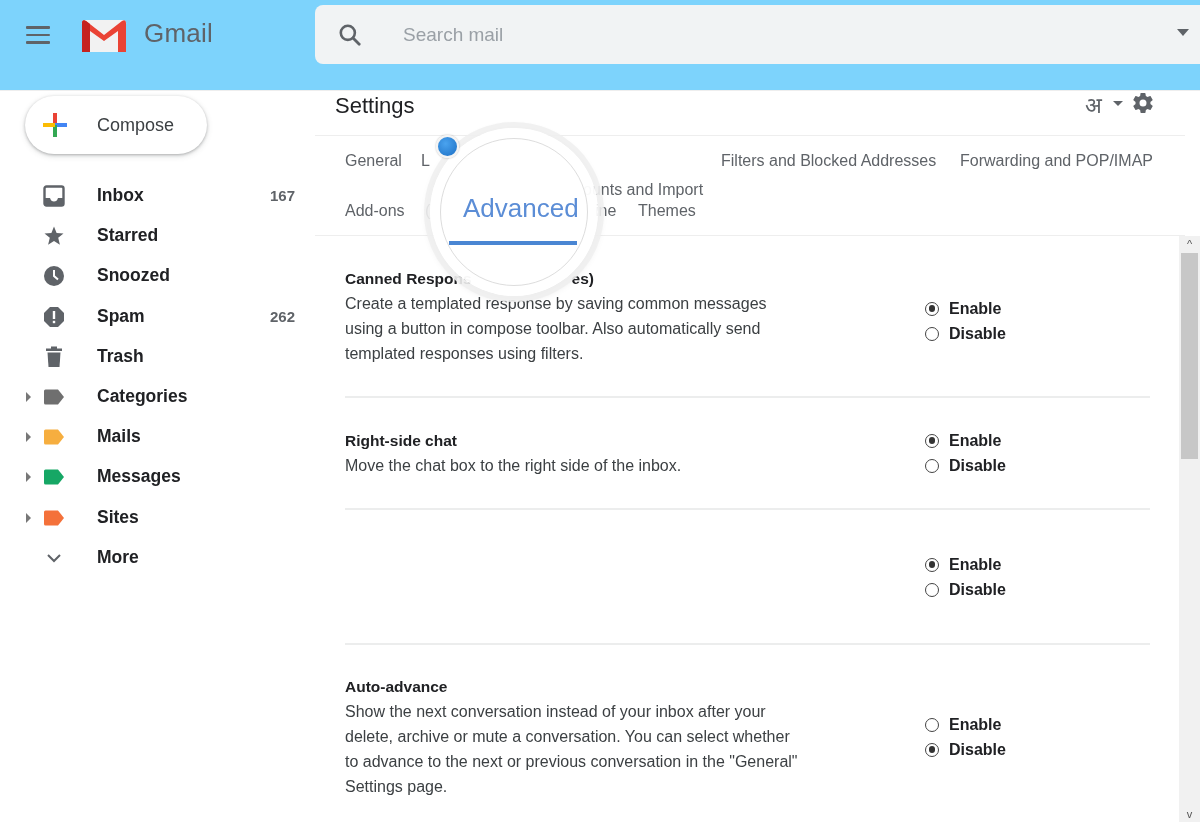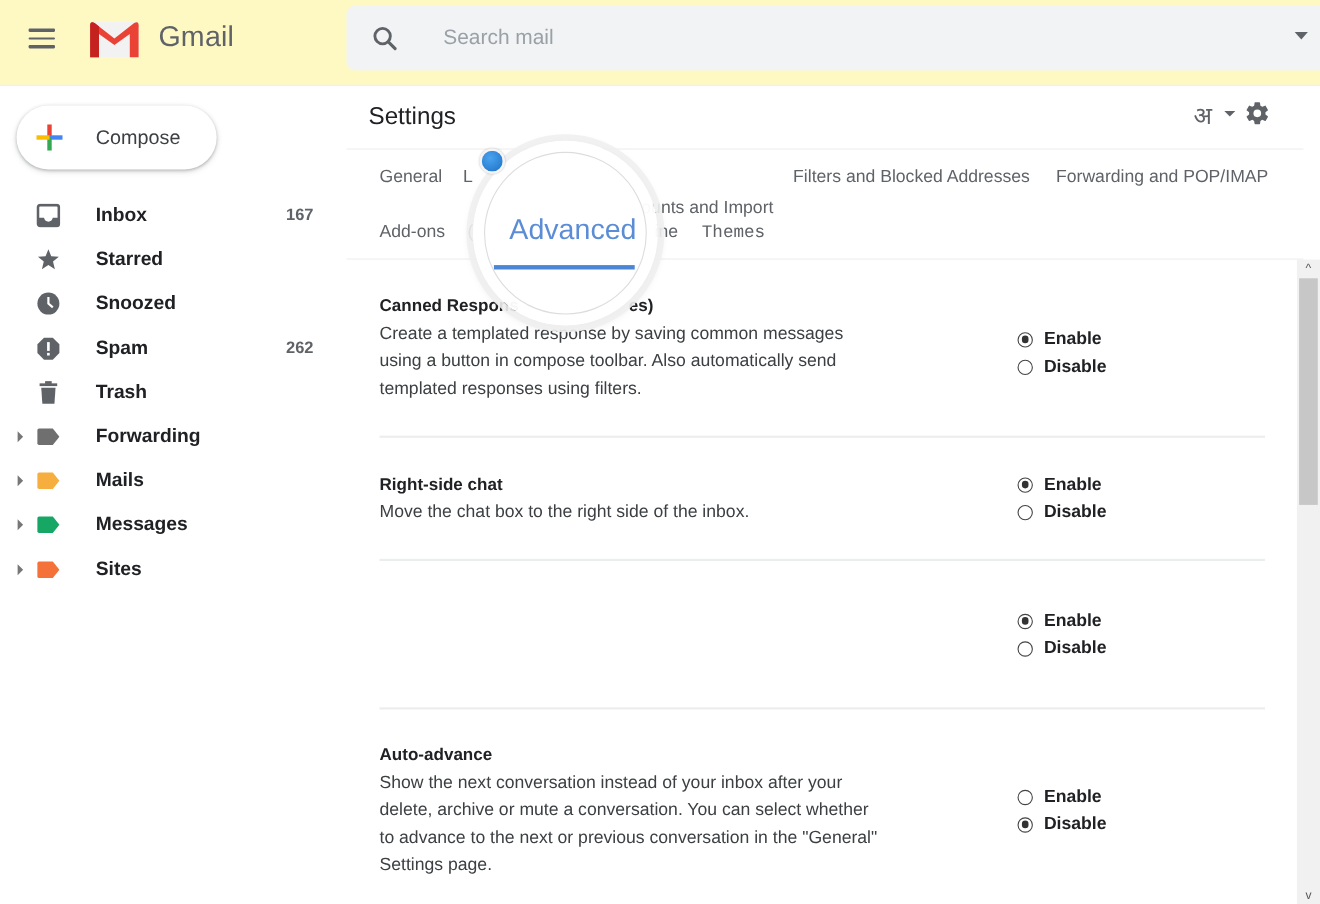--- a/index.html
+++ b/index.html
@@ -1,29 +1,29 @@
 <!DOCTYPE html>
 <html><head>
 <meta charset="utf-8">
 <style>
   * { box-sizing: border-box; margin: 0; padding: 0; }
   html, body { width: 1200px; height: 822px; overflow: hidden; background: #fff;
     font-family: "Liberation Sans", "DejaVu Sans", sans-serif; color: #202124; }
-  .topbar { position: absolute; left: 0; top: 0; width: 1200px; height: 78px; border-bottom: 1px solid #eee; background: #fef9c3; }
+  .topbar { position: absolute; left: 0; top: 0; width: 1200px; height: 91px; border-bottom: 1px solid #eee; background: #7dd3fc; }
   .hamburger { position: absolute; left: 26px; top: 26px; width: 24px; height: 20px; cursor: pointer; }
   .hamburger span { display: block; height: 2.5px; background: #5f6368; margin-bottom: 5px; border-radius: 1px; }
   .logo { position: absolute; left: 80px; top: 18px; width: 48px; height: 36px; }
   .brand { position: absolute; left: 144px; top: 18px; font-size: 26px; color: #5f6368; letter-spacing: 0.2px; }
   .search { position: absolute; left: 315px; top: 5px; width: 900px; height: 59px; background: #f1f3f4; border-radius: 8px 0 0 8px; }
   .search .sicon { position: absolute; left: 22px; top: 17px; width: 26px; height: 26px; }
   .search input { position: absolute; left: 88px; top: 12px; width: 760px; height: 36px; border: none; background: transparent; font-size: 19px; color: #5f6368; outline: none; font-family: "Liberation Sans", sans-serif; }
   .search input::placeholder { color: #9aa0a6; }
   .search .sdrop { position: absolute; left: 862px; top: 24px; width: 0; height: 0; border-left: 6px solid transparent; border-right: 6px solid transparent; border-top: 7px solid #5f6368; }
 
-  .sidebar { position: absolute; left: 8px; top: 75px; width: 300px; height: 573px; }
+  .sidebar { position: absolute; left: 18px; top: 75px; width: 300px; height: 573px; }
   .compose { position: absolute; left: 7px; top: 21px; width: 182px; height: 58px; border-radius: 29px; background: #fff;
     box-shadow: 0 1px 3px rgba(60,64,67,0.35), 0 2px 6px rgba(60,64,67,0.15); cursor: pointer; }
   .compose .plus { position: absolute; left: 18px; top: 17px; width: 24px; height: 24px; }
   .compose .clabel { position: absolute; left: 72px; top: 19px; font-size: 18px; color: #3c4043; }
   .nav { position: absolute; left: 0; top: 101px; width: 300px; }
   .nav-item { position: relative; height: 40.2px; cursor: pointer; }
   .nav-item .arrow { position: absolute; left: 8px; top: 15px; width: 0; height: 0; border-top: 5px solid transparent; border-bottom: 5px solid transparent; border-left: 5px solid #777; }
   .nav-item .nicon { position: absolute; left: 25px; top: 9px; width: 22px; height: 22px; }
   .nav-item .nlabel { position: absolute; left: 79px; top: 9px; font-size: 17.5px; color: #202124; font-weight: bold; }
   .nav-item .nlabel.bold { font-weight: bold; }
@@ -140,21 +140,21 @@
         <rect x="8" y="0.5" width="6" height="2.5" fill="#5f6368"></rect>
         <path d="M4.5 6.5 H17.5 L16.5 21 H5.5 Z" fill="#5f6368"></path>
       </svg>
       <span class="nlabel">Trash</span>
     </div>
     <div class="nav-item">
       <span class="arrow"></span>
       <svg class="nicon" viewBox="0 0 22 22">
         <path d="M1 5 Q1 3.5 2.5 3.5 H15 L21 11 L15 18.5 H2.5 Q1 18.5 1 17 Z" fill="#6f6f6f"></path>
       </svg>
-      <span class="nlabel bold">Forwarding</span>
+      <span class="nlabel bold">Categories</span>
     </div>
     <div class="nav-item">
       <span class="arrow"></span>
       <svg class="nicon" viewBox="0 0 22 22">
         <path d="M1 5 Q1 3.5 2.5 3.5 H15 L21 11 L15 18.5 H2.5 Q1 18.5 1 17 Z" fill="#F6AE3F"></path>
       </svg>
       <span class="nlabel bold">Mails</span>
     </div>
     <div class="nav-item">
       <span class="arrow"></span>
@@ -162,20 +162,26 @@
         <path d="M1 5 Q1 3.5 2.5 3.5 H15 L21 11 L15 18.5 H2.5 Q1 18.5 1 17 Z" fill="#16A765"></path>
       </svg>
       <span class="nlabel bold">Messages</span>
     </div>
     <div class="nav-item">
       <span class="arrow"></span>
       <svg class="nicon" viewBox="0 0 22 22">
         <path d="M1 5 Q1 3.5 2.5 3.5 H15 L21 11 L15 18.5 H2.5 Q1 18.5 1 17 Z" fill="#F4713A"></path>
       </svg>
       <span class="nlabel bold">Sites</span>
+    </div>
+    <div class="nav-item">
+      <svg class="nicon" viewBox="0 0 22 22">
+        <path d="M5 8 L11 14 L17 8" fill="none" stroke="#5f6368" stroke-width="2"></path>
+      </svg>
+      <span class="nlabel">More</span>
     </div>
   </div>
 </div>
 
 <div class="main">
   <div class="title">Settings</div>
   <span class="lang">अ</span>
   <span class="lang-caret"></span>
   <svg class="gear" viewBox="0 0 24 24">
     <path fill="#5f6368" d="M19.4 13c.04-.33.06-.66.06-1s-.02-.67-.06-1l2.1-1.65c.19-.15.24-.42.12-.64l-2-3.46c-.12-.22-.39-.3-.61-.22l-2.49 1c-.52-.4-1.08-.73-1.69-.98l-.38-2.65A.49.49 0 0 0 14 2h-4c-.25 0-.46.18-.49.42l-.38 2.65c-.61.25-1.17.59-1.69.98l-2.49-1c-.23-.09-.49 0-.61.22l-2 3.46c-.13.22-.07.49.12.64L4.57 11c-.04.33-.07.67-.07 1s.03.67.07 1l-2.11 1.65c-.19.15-.24.42-.12.64l2 3.46c.12.22.39.3.61.22l2.49-1c.52.4 1.08.73 1.69.98l.38 2.65c.03.24.24.42.49.42h4c.25 0 .46-.18.49-.42l.38-2.65c.61-.25 1.17-.59 1.69-.98l2.49 1c.23.09.49 0 .61-.22l2-3.46c.12-.22.07-.49-.12-.64L19.4 13zM12 15.5A3.5 3.5 0 1 1 12 8.5a3.5 3.5 0 0 1 0 7z"></path>
@@ -186,21 +192,21 @@
     <span style="left:0;">General</span>
     <span style="left:76px;">L</span>
     <span style="left:238px;margin-top:29px;">ounts and Import</span>
     <span style="left:376px;">Filters and Blocked Addresses</span>
     <span style="left:615px;">Forwarding and POP/IMAP</span>
   </div>
   <div class="tabs-row" style="top:127px;">
     <span style="left:0;">Add-ons</span>
     <span style="left:80px;">(</span>
     <span style="left:250px;">ine</span>
-    <span style="left:293px;font-family:Liberation Mono, monospace;">Themes</span>
+    <span style="left:293px;">Themes</span>
   </div>
   <div class="divider-tabs"></div>
 
   <div class="content">
 
     <div class="setting" style="top:30px;">
       <div class="sname"><span>Canned Respons</span><span style="margin-left:100px;">es)</span></div>
       <div class="sdesc">Create a templated response by saving common messages using a button in compose toolbar. Also automatically send templated responses using filters.</div>
       <div class="radios" style="top:30px;">
         <div class="radio-row">

